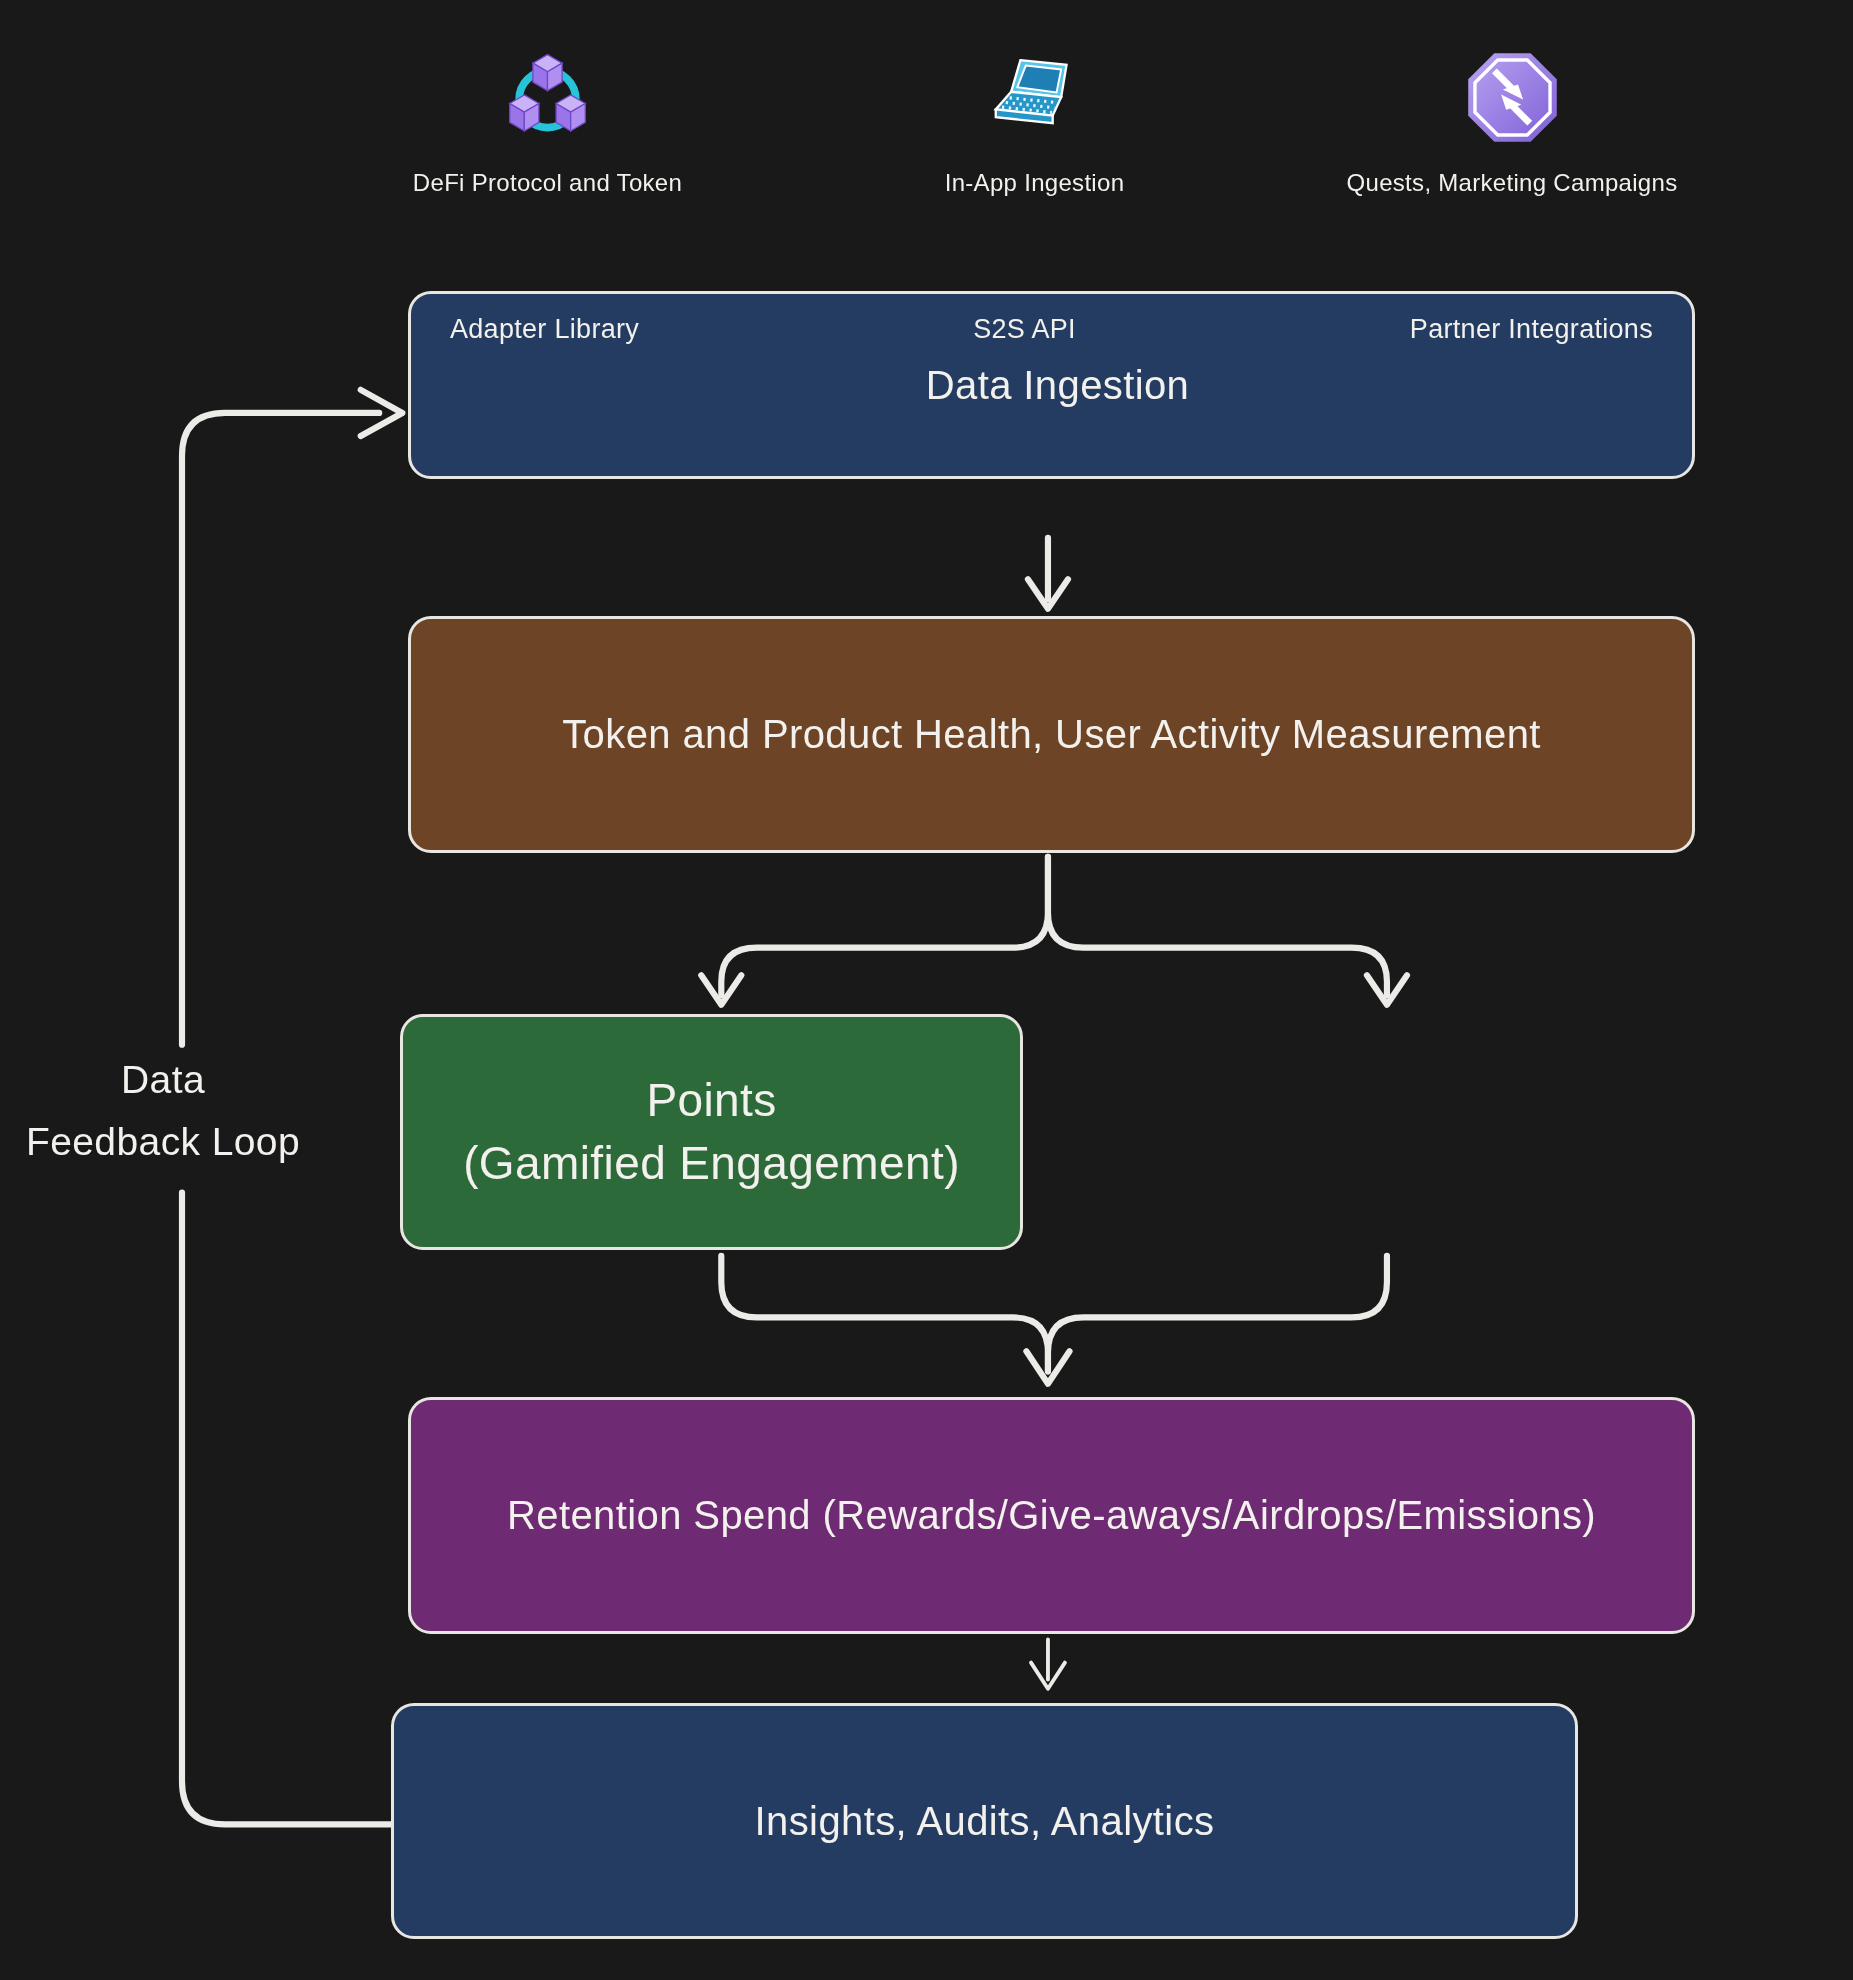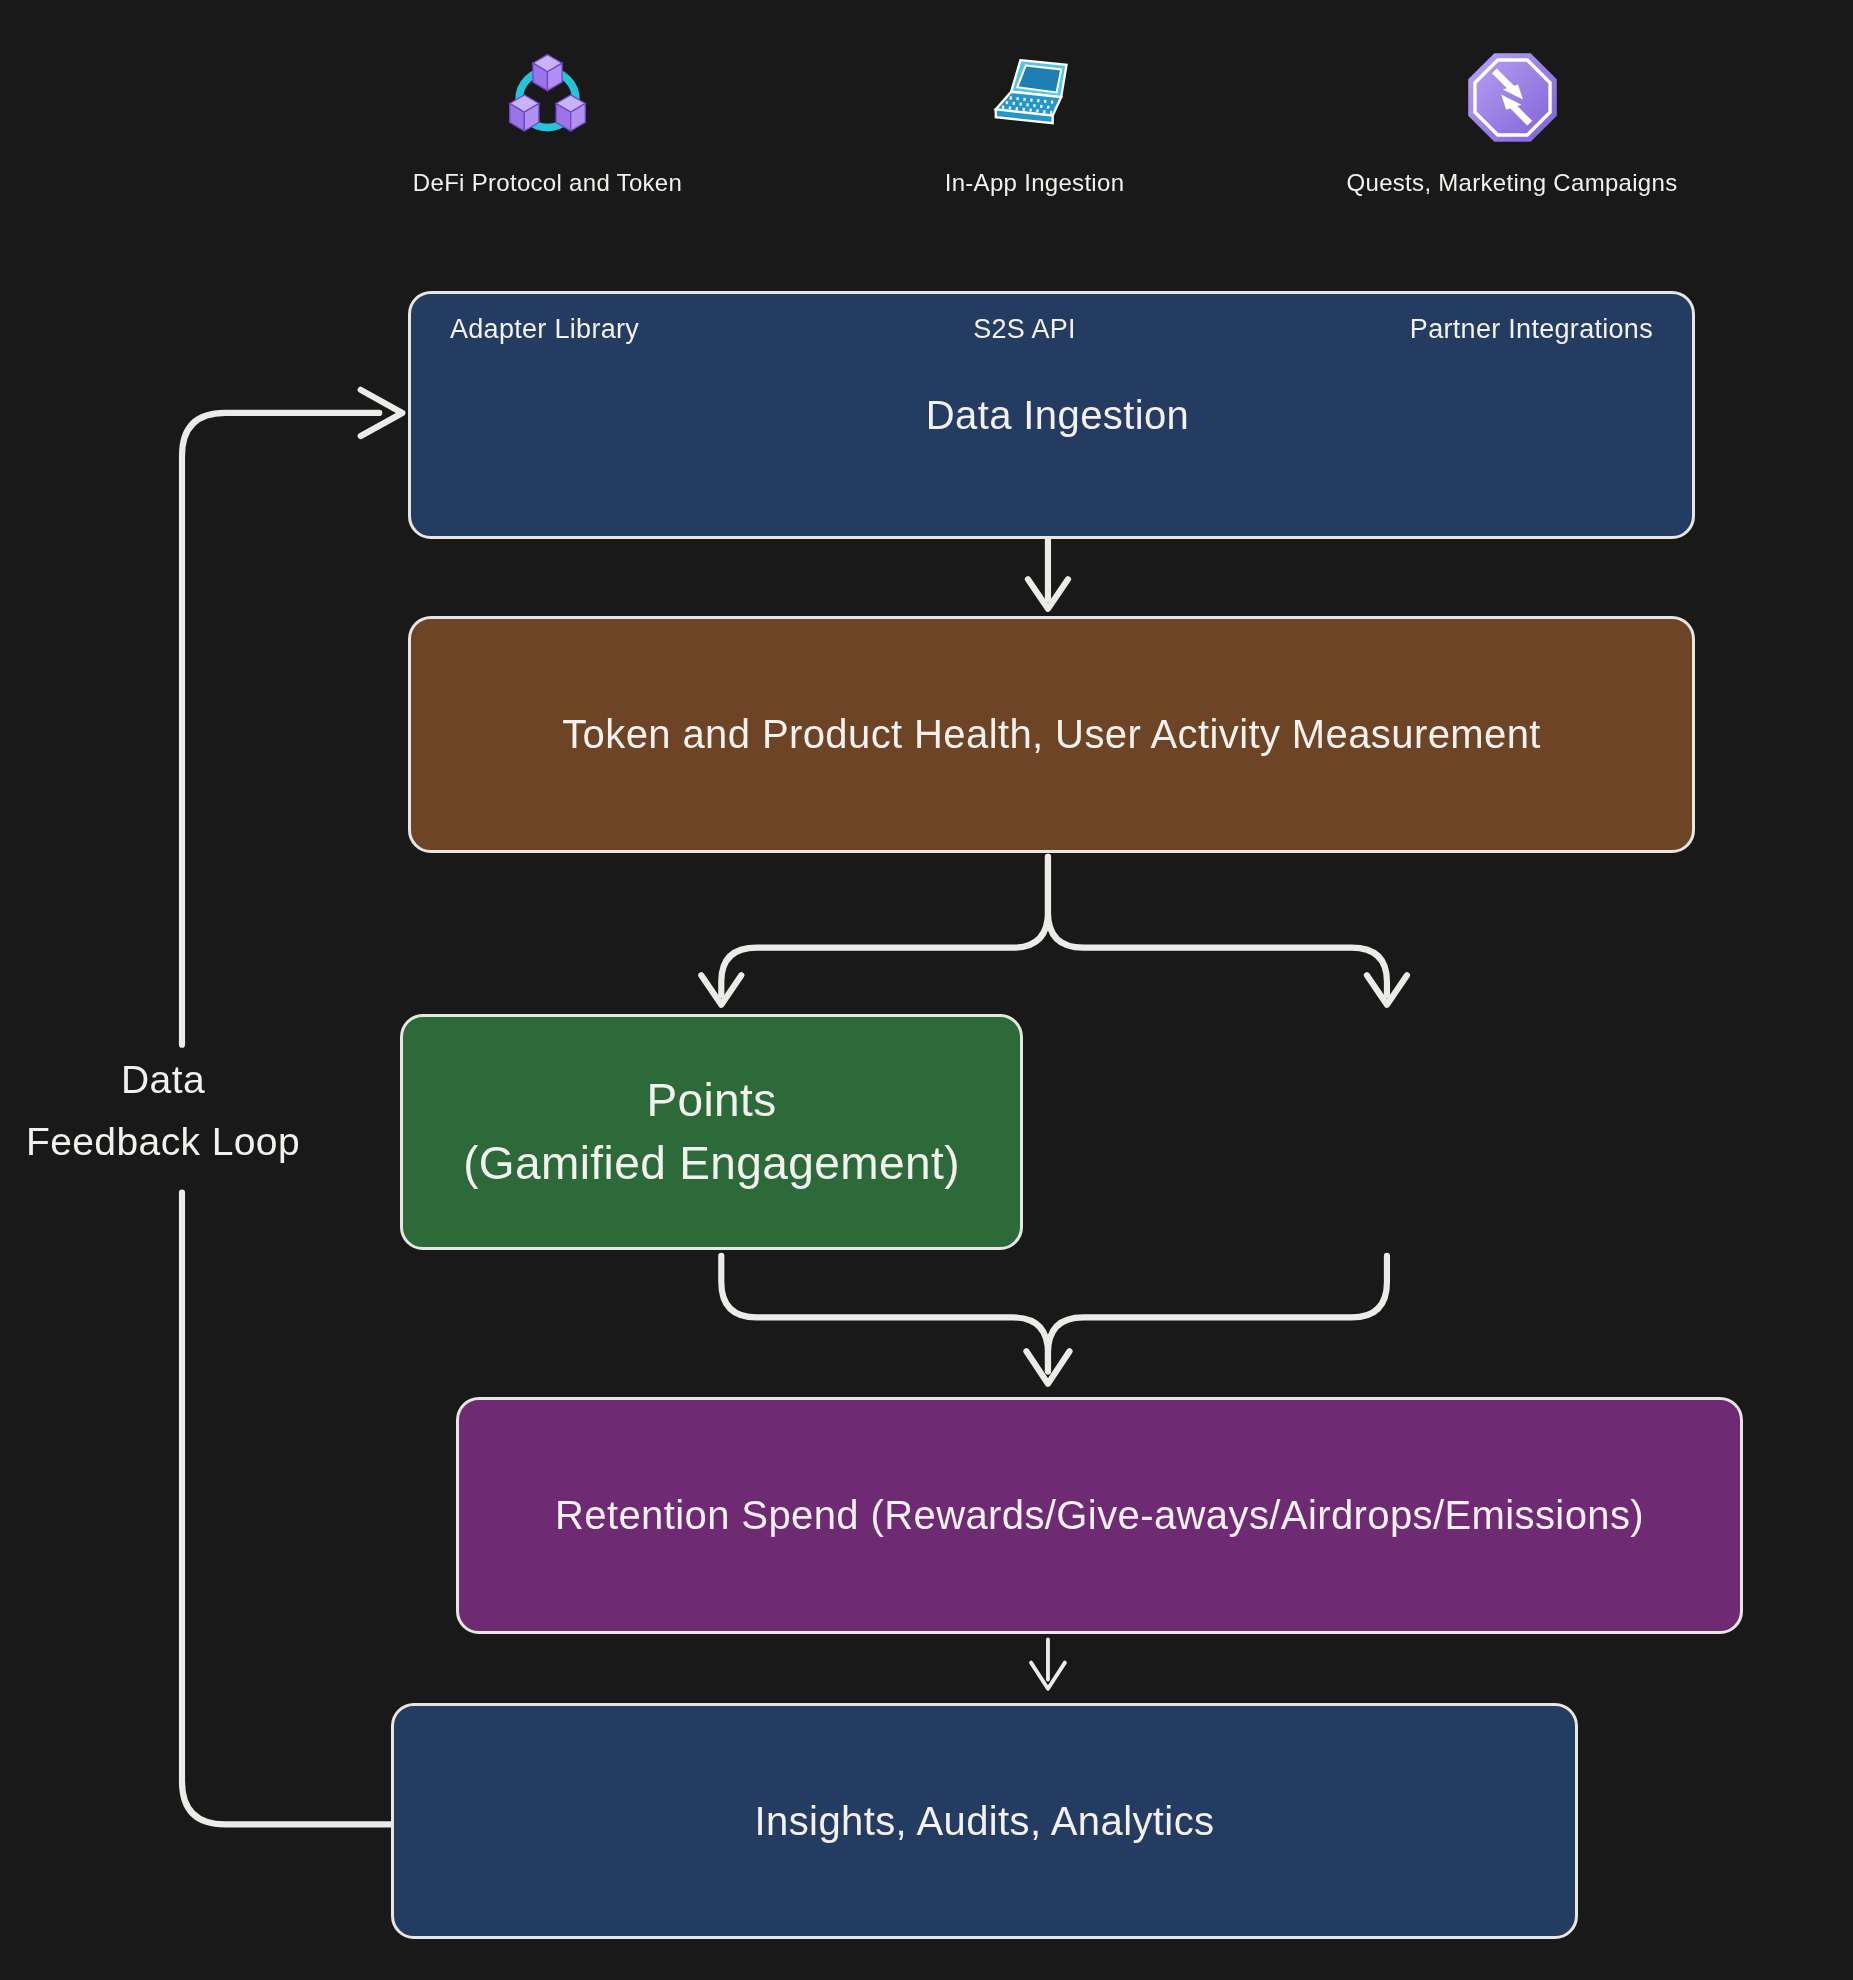--- a/index.html
+++ b/index.html
@@ -12,25 +12,25 @@
     font-family:"Liberation Sans","DejaVu Sans",sans-serif;overflow:hidden;}
   svg.connectors{position:absolute;left:0;top:0;width:1854px;height:1980px;}
   svg.connectors path{fill:none;stroke:var(--line);stroke-width:8;stroke-linecap:round;stroke-linejoin:round;}
   svg.connectors path.thin{stroke-width:5;}
 
   .box{position:absolute;box-sizing:border-box;border:3.9px solid var(--border);border-radius:23px;
     display:flex;flex-direction:column;align-items:center;justify-content:center;text-align:center;
     color:var(--text);font-size:40px;letter-spacing:0.4px;}
   .navy{background:var(--box-navy);} .brown{background:var(--box-brown);}
   .green{background:var(--box-green);} .purple{background:var(--box-purple);}
-  .b-ingest{left:408px;top:291px;width:1287px;height:248px;padding-left:12px;}
+  .b-ingest{left:408px;top:291px;width:1287px;height:188px;padding-left:12px;}
   .b-measure{left:408px;top:616px;width:1287px;height:237px;text-align:right;}
   .b-points{left:400px;top:1014px;width:623px;height:236px;font-size:46px;line-height:63px;}
   .b-vouchers{left:1076px;top:1014px;width:623px;height:236px;font-size:39px;line-height:63px;}
-  .b-retention{left:408px;top:1397px;width:1287px;height:237px;margin-left:48px;}
+  .b-retention{left:408px;top:1397px;width:1287px;height:237px;}
   .b-insights{left:391px;top:1703px;width:1187px;height:236px;}
   .subrow{position:absolute;top:20px;left:39px;right:39px;display:flex;
     justify-content:space-between;font-size:27px;letter-spacing:0.3px;color:var(--text);}
 
   .source{position:absolute;top:43px;display:flex;flex-direction:column;align-items:center;
     gap:17px;color:var(--text);font-size:24px;letter-spacing:0.3px;text-align:center;}
   .s-defi{left:347px;width:401px;} .s-inapp{left:834px;width:401px;} .s-quests{left:1281px;width:462px;}
   .iconbox{height:109px;display:flex;align-items:center;justify-content:center;}
 
   .loop-label{position:absolute;left:-14px;top:1049px;width:354px;text-align:center;

